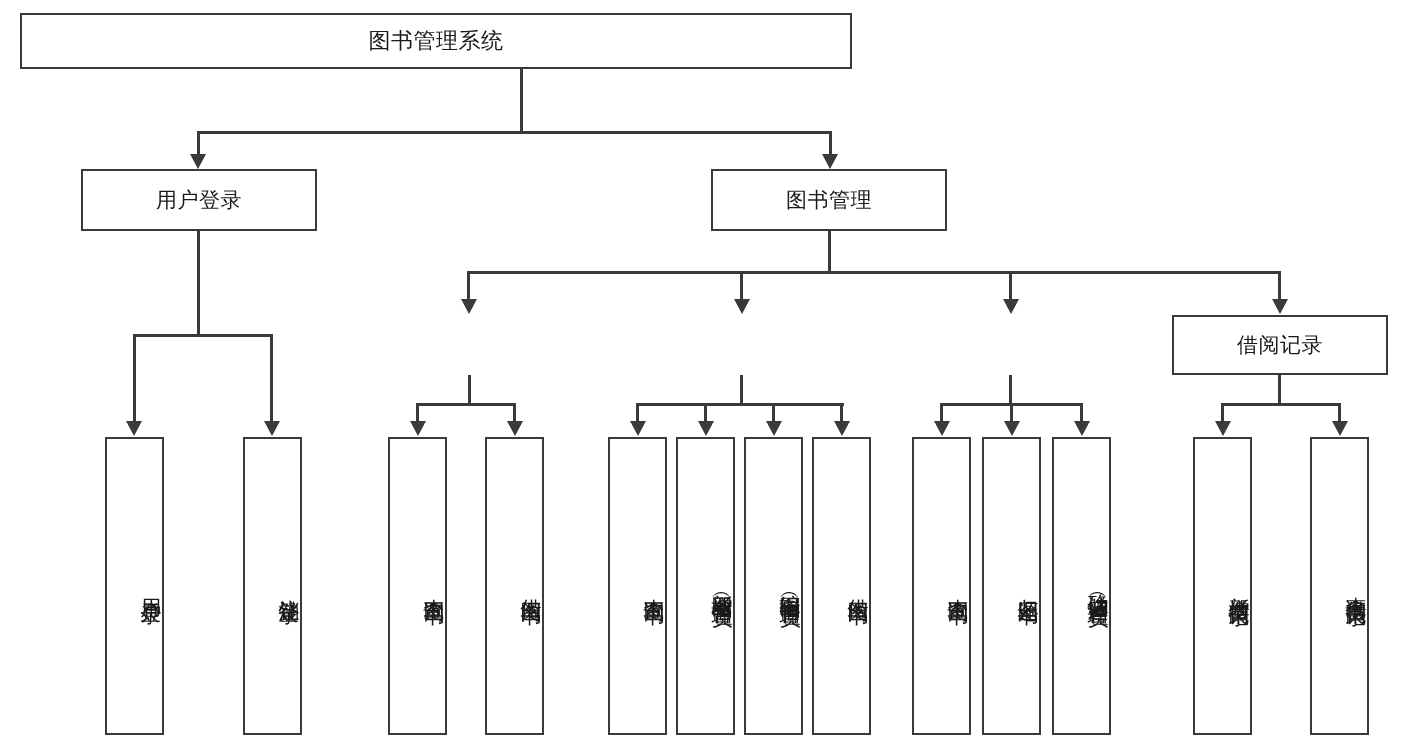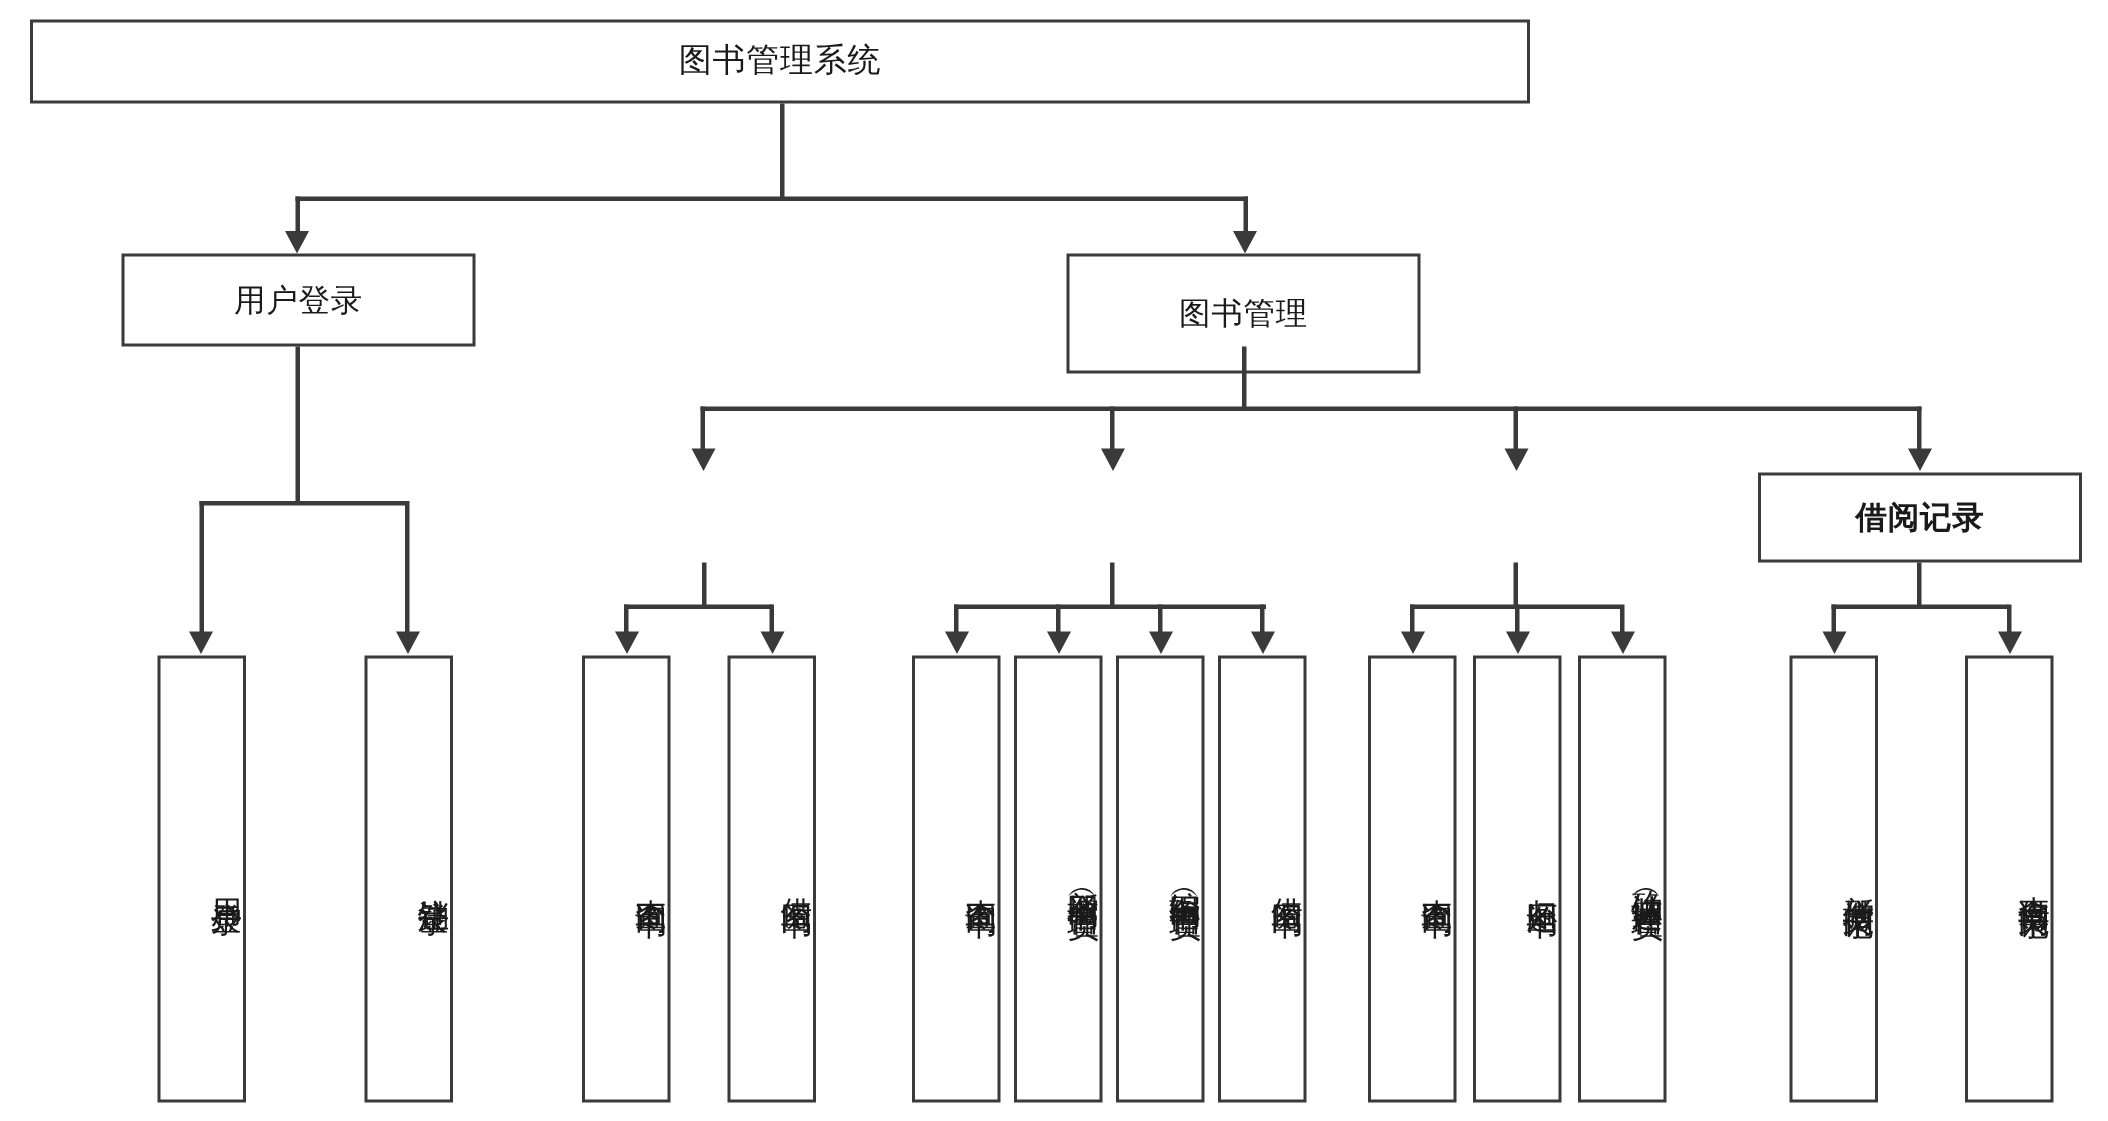--- a/index.html
+++ b/index.html
@@ -76,38 +76,38 @@
     letter-spacing: 0.5px;
     white-space: nowrap;
     pointer-events: none;
   }
 </style>
 </head>
 <body>
 
 <div id="canvas">
 
-  <div class="node node-h node-root" style="left:20px; top:13px; width:1000px; height:56px;">
+  <div class="node node-h node-root" style="left:20px; top:13px; width:832px; height:56px;">
     <span>图书管理系统</span>
   </div>
 
   <div class="vline" style="left:520px; top:69px; height:64px;"></div>
 
   <div class="hline" style="left:197px; top:131px; width:635px;"></div>
 
   <div class="vline" style="left:197px; top:131px; height:25px;"></div>
   <div class="arrow" style="left:190px; top:154px;"></div>
 
   <div class="vline" style="left:829px; top:131px; height:25px;"></div>
   <div class="arrow" style="left:822px; top:154px;"></div>
 
   <div class="node node-h" style="left:81px; top:169px; width:236px; height:62px;">
     <span>用户登录</span>
   </div>
-  <div class="node node-h" style="left:711px; top:169px; width:236px; height:80px;">
+  <div class="node node-h" style="left:711px; top:169px; width:236px; height:62px;">
     <span>图书管理</span>
   </div>
 
   <div class="vline" style="left:197px; top:231px; height:105px;"></div>
   <div class="hline" style="left:133px; top:334px; width:139px;"></div>
   <div class="vline" style="left:133px; top:334px; height:90px;"></div>
   <div class="arrow" style="left:126px; top:421px;"></div>
   <div class="vline" style="left:270px; top:334px; height:90px;"></div>
   <div class="arrow" style="left:264px; top:421px;"></div>
 
@@ -119,21 +119,21 @@
 
   <div class="vline" style="left:740px; top:271px; height:30px;"></div>
   <div class="arrow" style="left:734px; top:299px;"></div>
 
   <div class="vline" style="left:1009px; top:271px; height:30px;"></div>
   <div class="arrow" style="left:1003px; top:299px;"></div>
 
   <div class="vline" style="left:1278px; top:271px; height:30px;"></div>
   <div class="arrow" style="left:1272px; top:299px;"></div>
 
-  <div class="node node-h" style="left:1172px; top:315px; width:216px; height:60px;font-weight:bold;">
+  <div class="node node-h" style="left:1172px; top:315px; width:216px; height:60px;">
     <span>借阅记录</span>
   </div>
 
   <div class="vline" style="left:468px; top:375px; width:3px; height:30px;"></div>
   <div class="hline" style="left:416px; top:403px; width:99px;"></div>
   <div class="vline" style="left:416px; top:403px; height:20px;"></div>
   <div class="arrow" style="left:410px; top:421px;"></div>
   <div class="vline" style="left:513px; top:403px; height:20px;"></div>
   <div class="arrow" style="left:507px; top:421px;"></div>
 

